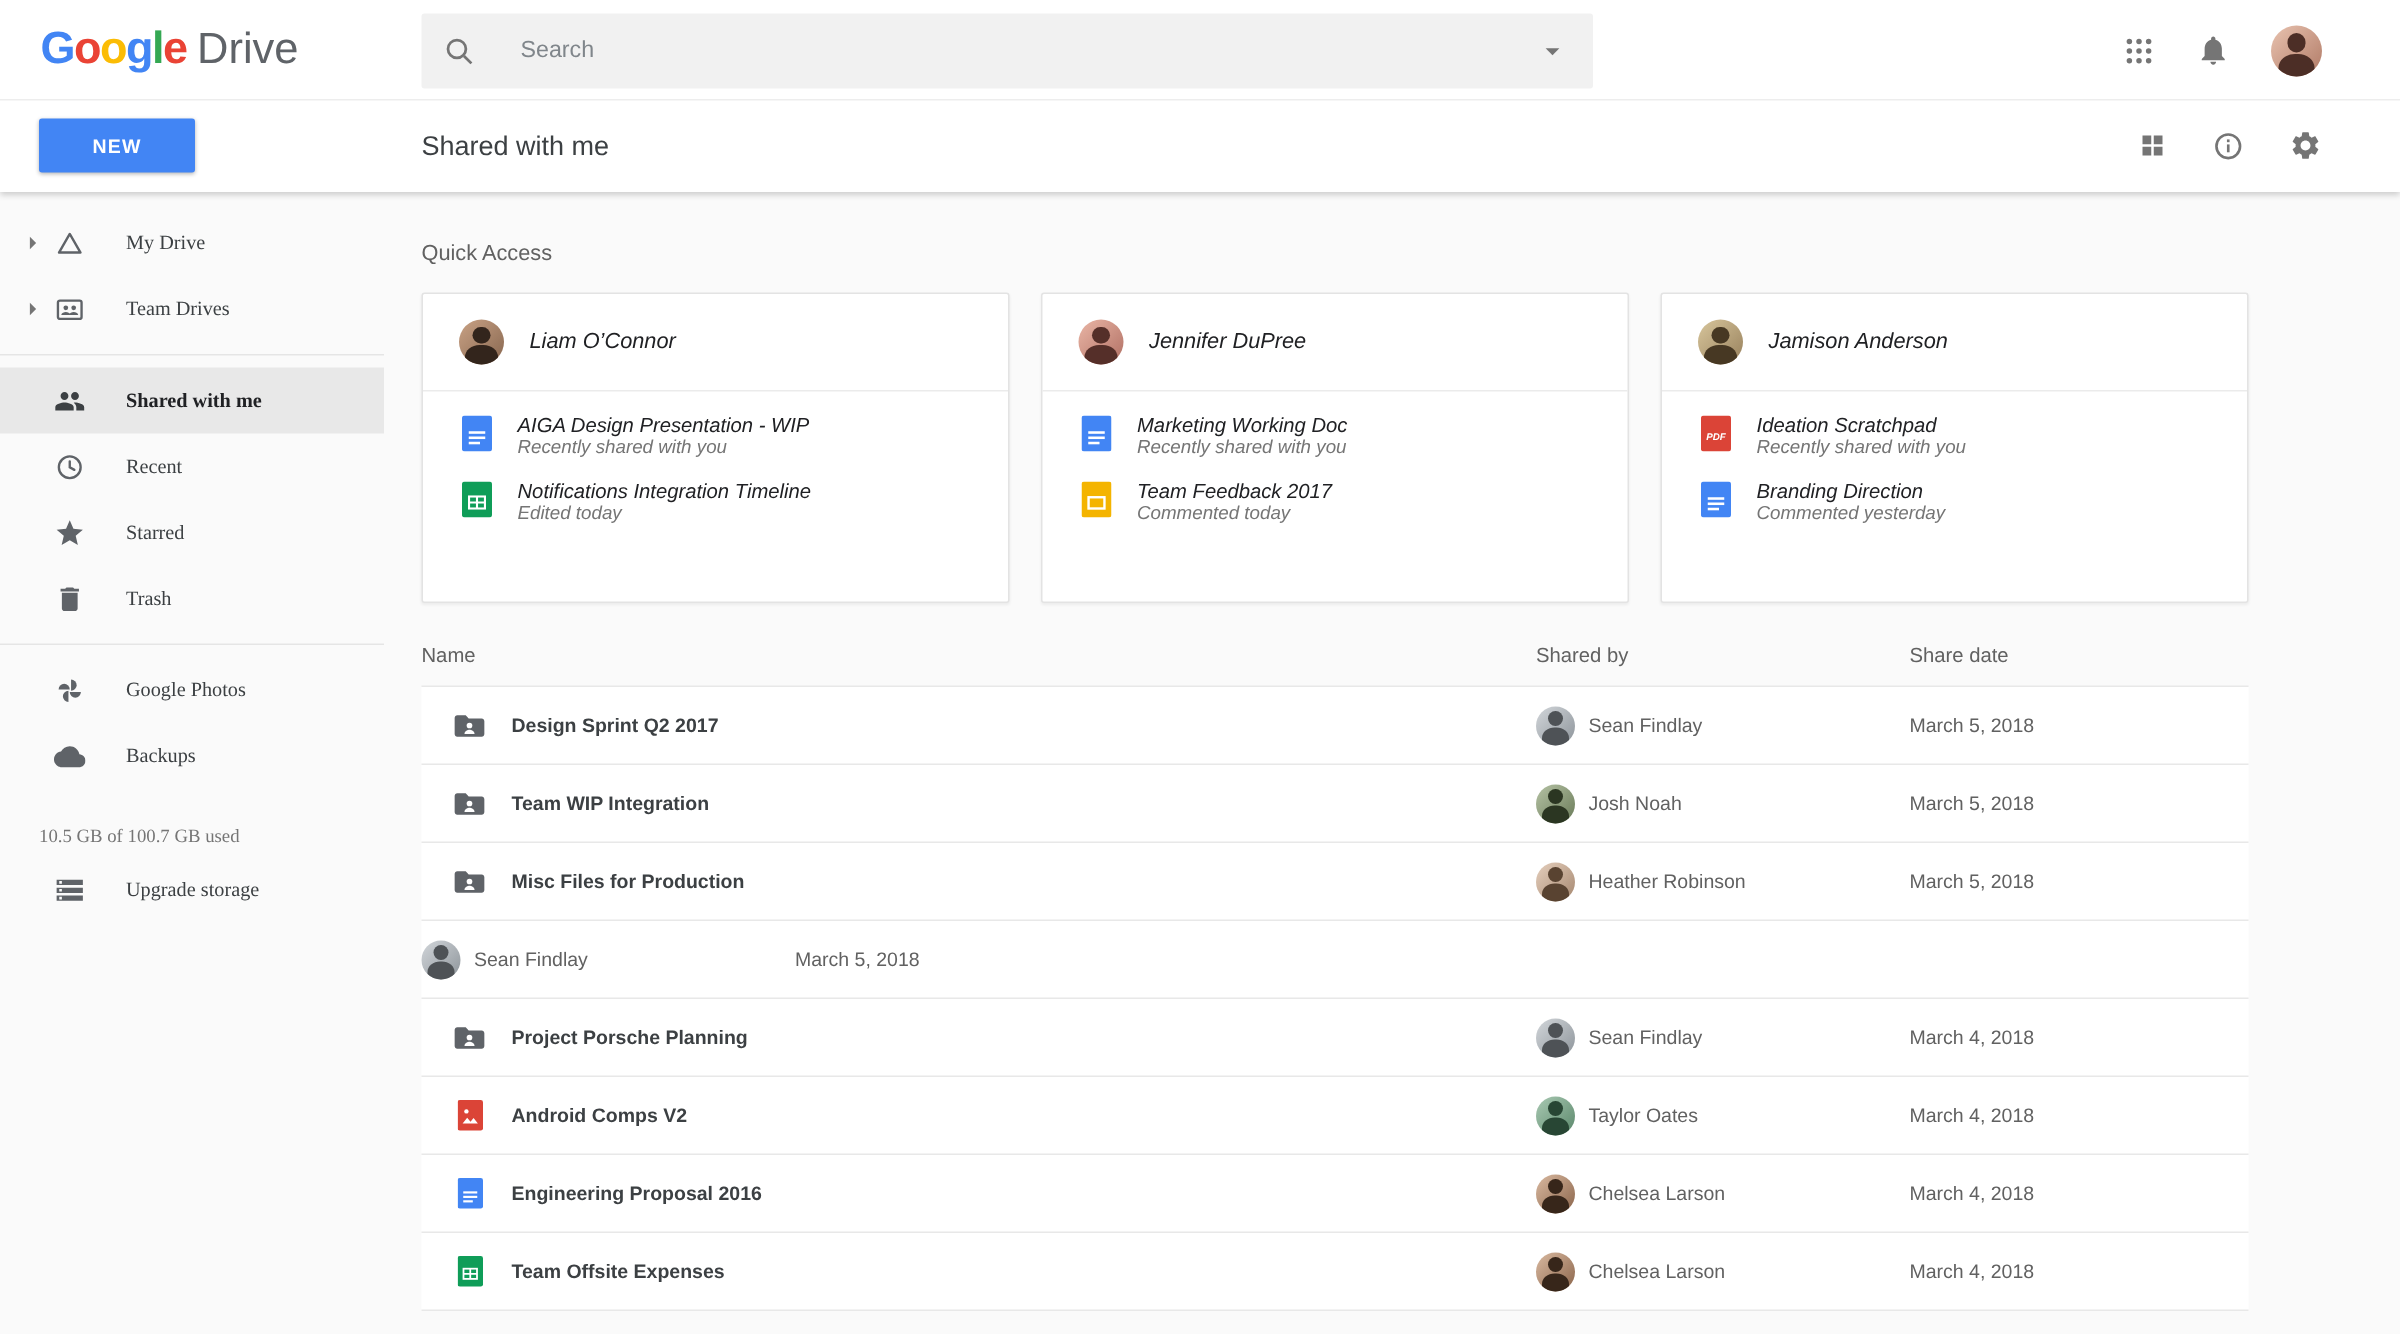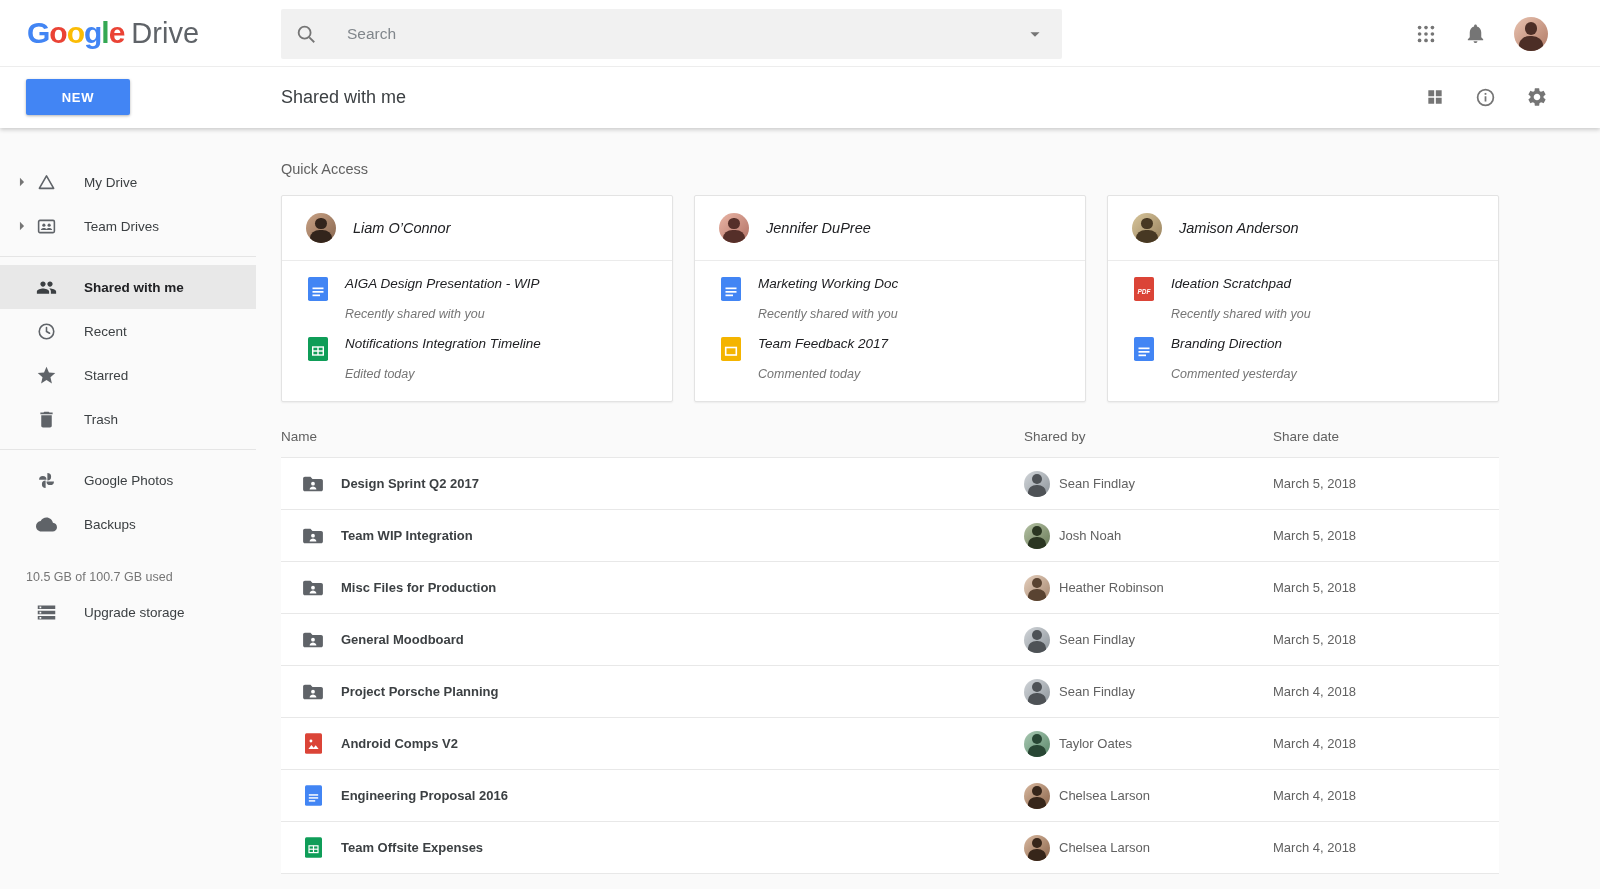--- a/index.html
+++ b/index.html
@@ -46,21 +46,21 @@
   .av-liam    { background:linear-gradient(135deg,#c9a285,#87664f); --sil:#33251c; }
   .av-jennifer{ background:linear-gradient(135deg,#eab6a6,#b06f63); --sil:#552f29; }
   .av-jamison { background:linear-gradient(135deg,#d8c69c,#97805c); --sil:#473823; }
   .av-sean    { background:linear-gradient(135deg,#d2d6da,#8d949a); --sil:#4e5256; }
   .av-josh    { background:linear-gradient(135deg,#b5c2a4,#697a58); --sil:#2b3622; }
   .av-heather { background:linear-gradient(135deg,#e5cfbd,#a5876f); --sil:#594331; }
   .av-taylor  { background:linear-gradient(135deg,#a9c9b3,#5a876a); --sil:#284634; }
   .av-chelsea { background:linear-gradient(135deg,#d9b9a0,#8a644a); --sil:#37261a; }
 
   
-  .sidebar { position:absolute; top:128px; left:0; width:256px; bottom:11px; padding-top:32px; }
+  .sidebar { position:absolute; top:128px; left:0; width:256px; bottom:11px; padding-top:12px;font-family:Liberation Serif, serif; }
   .side-item { display:flex; align-items:center; height:44px; padding-left:10px; cursor:pointer;
                color:#3c4043; font-size:13.5px; }
   .side-caret { width:24px; display:flex; justify-content:center; color:#757575; }
   .side-ic { width:24px; display:flex; justify-content:center; color:#5f6368; }
   .side-label { margin-left:26px; }
   .side-item.selected { background:#e8e8e8; font-weight:bold; color:#202124; }
   .side-item.selected .side-ic { color:#3c4043; }
   .side-divider { height:1px; background:#e5e5e5; margin:8px 0; }
   .storage-text { margin:24px 0 0 26px; font-size:12.5px; color:#757575; }
   .upgrade-row { margin-top:6px; }
@@ -71,21 +71,21 @@
   .cards { margin-top:18px; display:flex; gap:21px; width:1218px; }
   .card { width:392px; height:207px; background:#fff; border:1px solid #e3e3e3; border-radius:2px;
           box-shadow:0 1px 2px rgba(0,0,0,.06);font-style:italic; }
   .card-head { height:65px; display:flex; align-items:center; padding:0 24px;
                border-bottom:1px solid #ebebeb; cursor:pointer; }
   .card-person { margin-left:17px; font-size:14.5px; color:#202124; }
   .card-items { padding:15px 24px 0 26px; }
   .card-item { display:flex; align-items:flex-start; gap:17px; margin-bottom:15px; cursor:pointer; }
   .ci-icon { width:20px; height:24px; flex:none; margin-top:1px; }
   .ci-title { font-size:13.5px; color:#202124; }
-  .ci-sub { font-size:12.5px; color:#757575; margin-top:16px; }
+  .ci-sub { font-size:12.5px; color:#757575; margin-top:0; }
 
   
   .list { width:1218px; }
   .list-head { display:flex; margin-top:27px; padding-bottom:13px; font-size:13.5px; color:#616161; }
   .col-name { width:743px; } .col-shared { width:249px; } .col-date { flex:1; }
   .list-head .col { cursor:pointer; }
   .rows { border-top:1px solid #e8e8e8; }
   .row { display:flex; align-items:center; height:52px; background:#fff; border-bottom:1px solid #e8e8e8; cursor:pointer; }
   .cell-name { width:743px; display:flex; align-items:center; padding-left:20px; }
   .row-icon { width:24px; display:flex; justify-content:center; flex:none; }
@@ -445,48 +445,40 @@
             <span class="row-name">Misc Files for Production</span>
             </div>
           <div class="cell-shared">
               <span class="avatar sz26 av-heather"></span>
             <span class="sharer-name">Heather Robinson</span>
             </div>
           <div class="cell-date">March 5, 2018</div>
         </div>
 
         <div class="row">
+          <div class="cell-shared">
+              <span class="avatar sz26 av-sean"></span>
+            <span class="sharer-name">Sean Findlay</span>
+            </div>
+          <div class="cell-date">March 5, 2018</div>
+        </div>
+
+        <div class="row">
           <div class="cell-name">
               <span class="row-icon">
                 <svg class="folder">
                   <use href="#sym-folder"></use>
                 </svg>
               </span>
-            <span class="row-name">General Moodboard</span>
+            <span class="row-name">Project Porsche Planning</span>
             </div>
           <div class="cell-shared">
               <span class="avatar sz26 av-sean"></span>
             <span class="sharer-name">Sean Findlay</span>
             </div>
-          <div class="cell-date">March 5, 2018</div>
-        </div>
-
-        <div class="row">
-          <div class="cell-name">
-              <span class="row-icon">
-                <svg class="folder">
-                  <use href="#sym-folder"></use>
-                </svg>
-              </span>
-            <span class="row-name">Project Porsche Planning</span>
-            </div>
-          <div class="cell-shared">
-              <span class="avatar sz26 av-sean"></span>
-            <span class="sharer-name">Sean Findlay</span>
-            </div>
           <div class="cell-date">March 4, 2018</div>
         </div>
 
         <div class="row">
           <div class="cell-name">
               <span class="row-icon">
                 <svg class="page">
                   <use href="#sym-image"></use>
                 </svg>
               </span>

